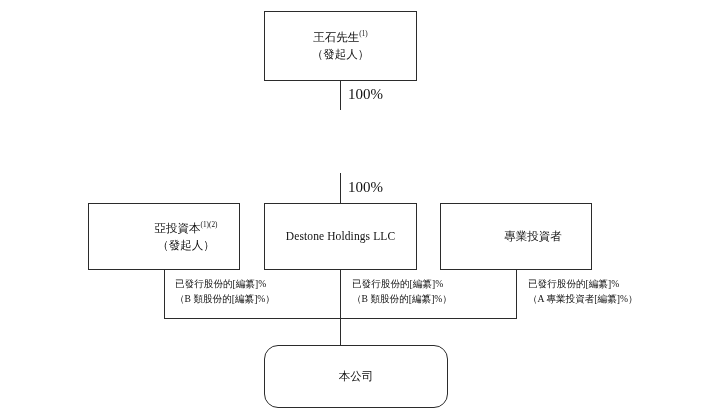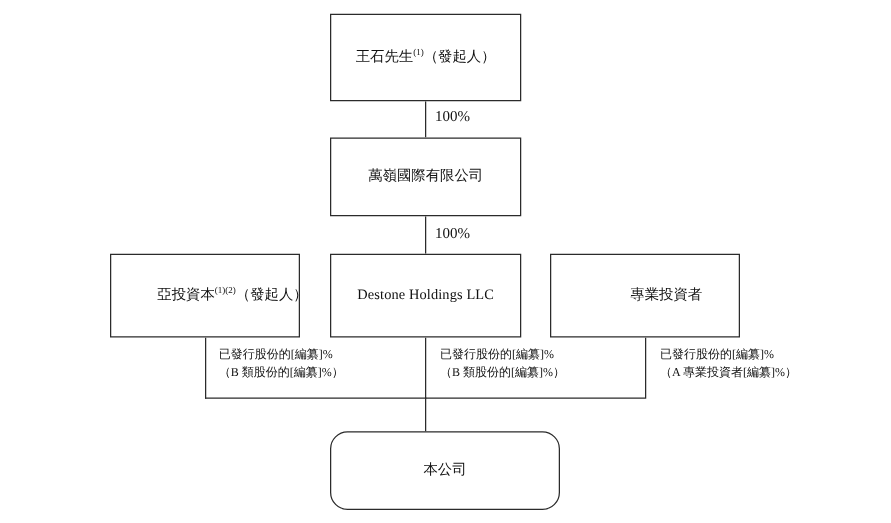--- a/index.html
+++ b/index.html
@@ -21,21 +21,21 @@
     overflow: hidden;
   }
 
   
   .node-box {
     position: absolute;
     box-sizing: border-box;
     border: 1.4px solid #2b2b2b;
     background: #ffffff;
     display: flex;
-    flex-direction: row;
+    flex-direction: column;
     align-items: center;
     justify-content: center;
     text-align: center;
     line-height: 1.45;
     font-size: 11.5px;
     color: #111111;
     z-index: 3;
   }
   .node-box .line-1,
   .node-box .line-2 {
@@ -87,21 +87,21 @@
   #conn-destone-down { left: 340px; top: 270px; height: 49px; }
   #conn-pro-down     { left: 516px; top: 270px; height: 49px; }
   
   #conn-bus          { left: 164px; top: 318px; width: 352px; }
   
   #conn-bus-company  { left: 340px; top: 318px; height: 27px; }
 
   
   .pct-label {
     position: absolute;
-    font-size: 12px;
+    font-size: 15px;
     color: #111111;
     white-space: nowrap;
     z-index: 4;
     background: transparent;
   }
   #pct-100-top  { left: 348px; top: 86px; }
   #pct-100-mid  { left: 348px; top: 179px; }
 
   .stake-label {
     position: absolute;
@@ -132,23 +132,20 @@
   <div class="vline" id="conn-destone-down"></div>
   <div class="vline" id="conn-pro-down"></div>
   <div class="hline" id="conn-bus"></div>
   <div class="vline" id="conn-bus-company"></div>
 
   <div class="node-box" id="box-founder">
     <span class="line-1"><span>王石先生</span><sup class="note">(1)</sup></span>
     <span class="line-2">（發起人）</span>
   </div>
 
-  <div class="node-box" id="box-wanling">
-    <span class="line-1">萬嶺國際有限公司</span>
-  </div>
 
   <div class="node-box" id="box-asia">
     <span class="line-1"><span>亞投資本</span><sup class="note">(1)(2)</sup></span>
     <span class="line-2">（發起人）</span>
   </div>
 
   <div class="node-box latin" id="box-destone">
     <span class="line-1">Destone Holdings LLC</span>
   </div>
 

